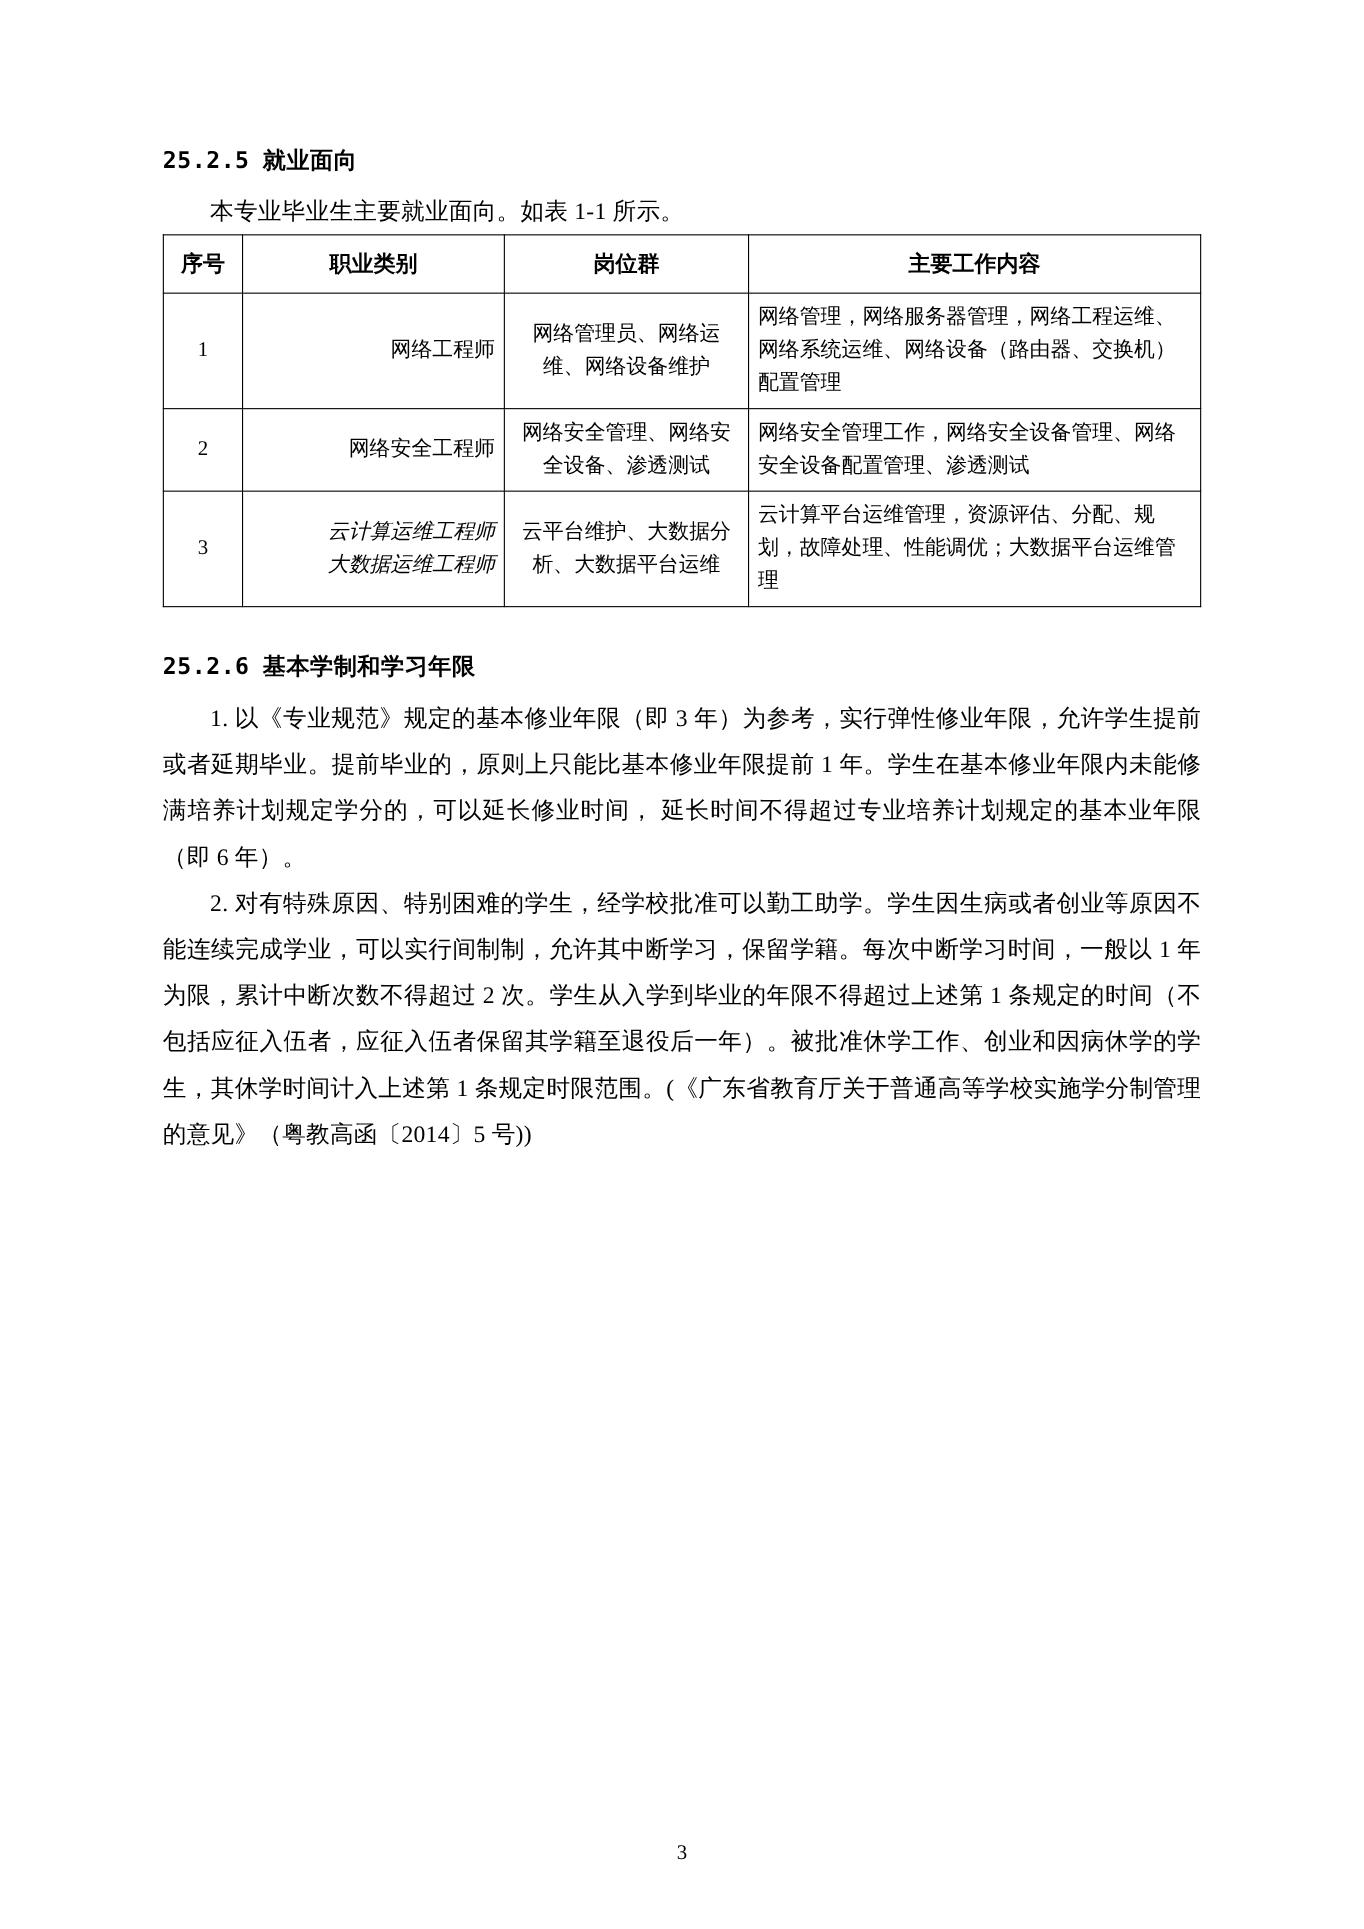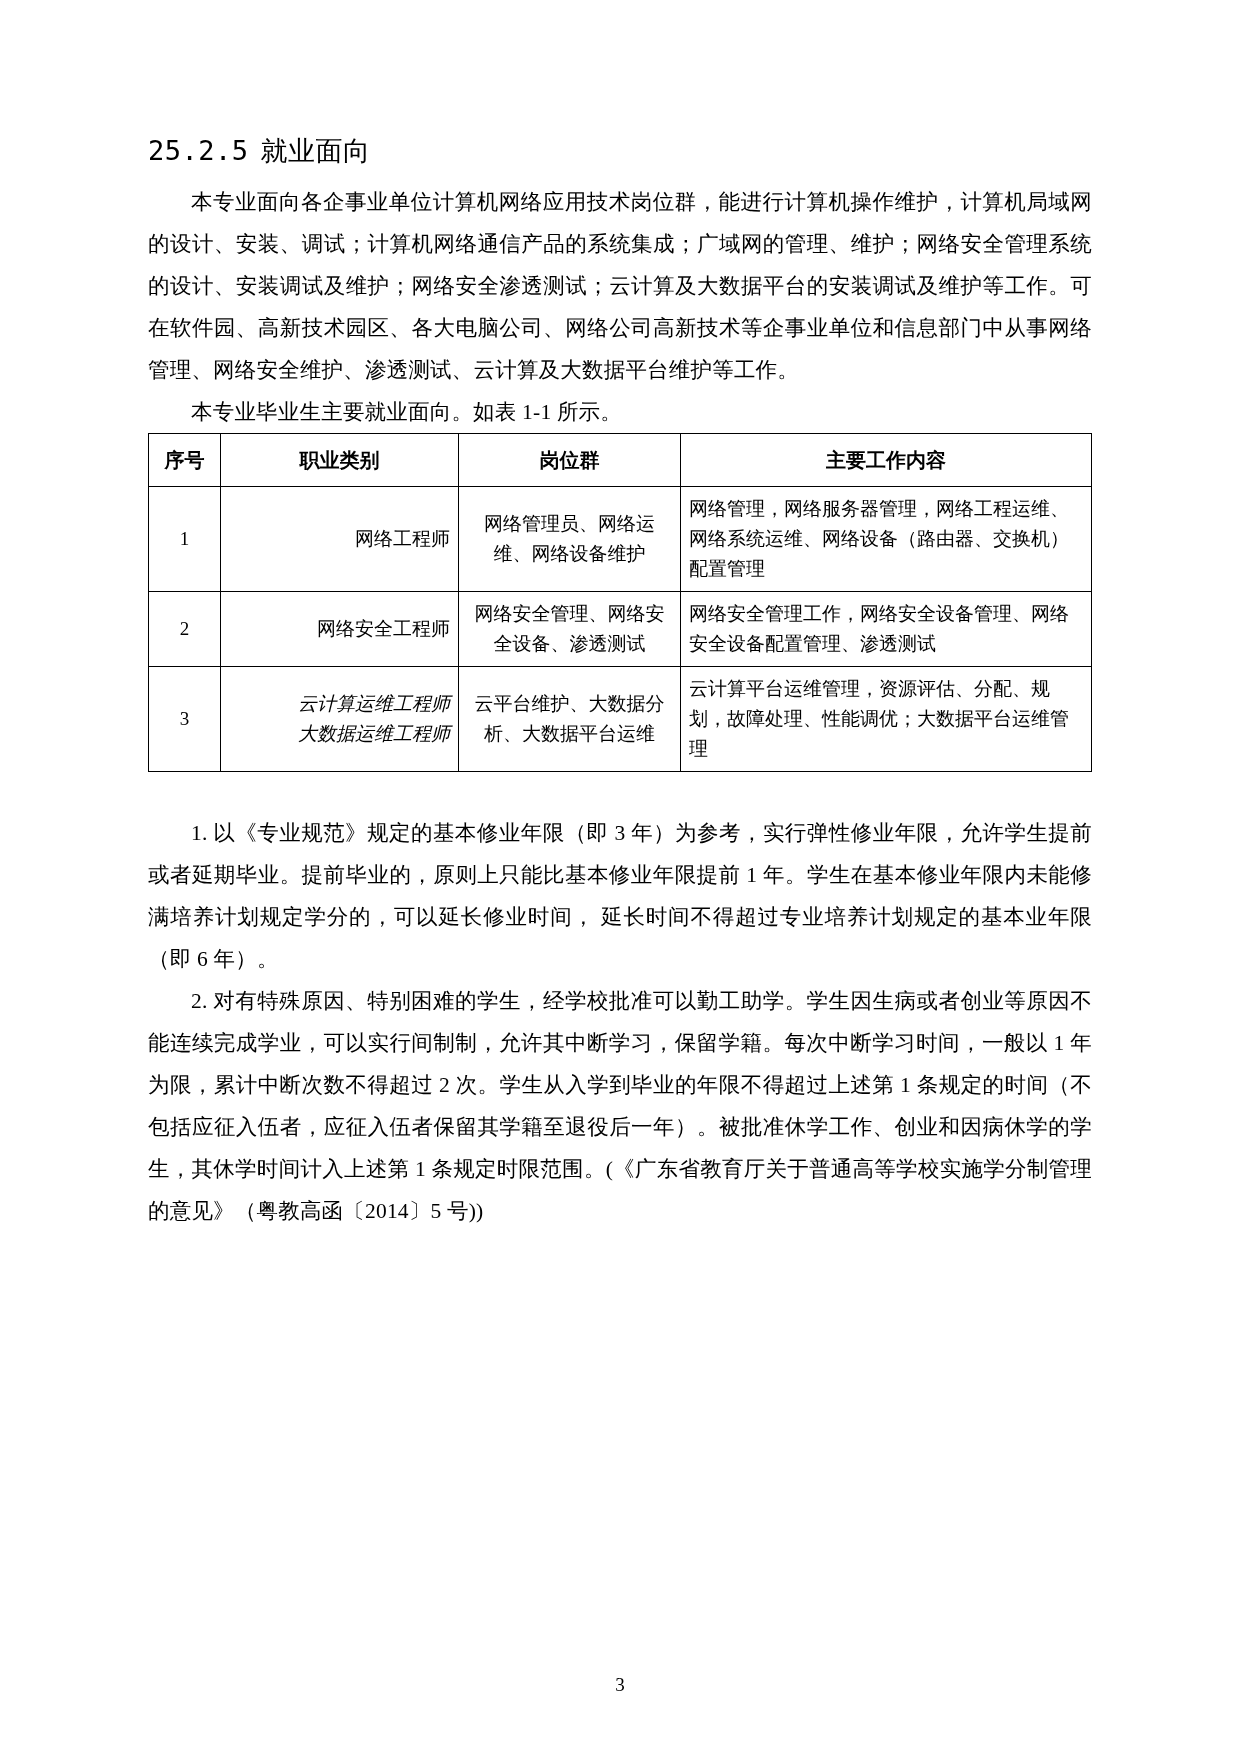--- a/index.html
+++ b/index.html
@@ -16,22 +16,22 @@
   }
   .page {
     position: relative;
     width: 1240px;
     height: 1754px;
     box-sizing: border-box;
     padding: 132px 148px 60px 148px;
   }
   h2.section-title {
     font-family: "DejaVu Sans Mono", monospace;
-    font-size: 27px;
-    font-weight: normal;
+    font-size: 21px;
+    font-weight: bold;
     margin: 0 0 10px 0;
     padding: 0;
     letter-spacing: 0.5px;
     line-height: 1.4;
   }
   h2.section-title .num {
     font-family: "DejaVu Sans Mono", monospace;
   }
   h2.section-title .label {
     font-family: "Liberation Serif", serif;
@@ -105,21 +105,20 @@
 </style>
 </head>
 <body>
 
 <div class="page">
 
   <h2 class="section-title">
     <span class="num">25.2.5</span><span class="label">就业面向</span>
   </h2>
 
-  <p class="body-text">本专业面向各企事业单位计算机网络应用技术岗位群，能进行计算机操作维护，计算机局域网的设计、安装、调试；计算机网络通信产品的系统集成；广域网的管理、维护；网络安全管理系统的设计、安装调试及维护；网络安全渗透测试；云计算及大数据平台的安装调试及维护等工作。可在软件园、高新技术园区、各大电脑公司、网络公司高新技术等企事业单位和信息部门中从事网络管理、网络安全维护、渗透测试、云计算及大数据平台维护等工作。</p>
 
   <p class="body-text">本专业毕业生主要就业面向。如表 1-1 所示。</p>
 
 
   <table class="jobs">
     <colgroup>
       <col class="col-idx">
       <col class="col-cat">
       <col class="col-group">
       <col class="col-work">
@@ -150,20 +149,23 @@
         <td class="c-cat two-line">云计算运维工程师
 大数据运维工程师</td>
         <td class="c-group">云平台维护、大数据分析、大数据平台运维</td>
         <td class="c-work">云计算平台运维管理，资源评估、分配、规划，故障处理、性能调优；大数据平台运维管理</td>
       </tr>
     </tbody>
   </table>
 
   <div class="spacer-lg"></div>
 
+  <h2 class="section-title">
+    <span class="num">25.2.6</span><span class="label">基本学制和学习年限</span>
+  </h2>
 
   <p class="body-text">1. 以《专业规范》规定的基本修业年限（即 3 年）为参考，实行弹性修业年限，允许学生提前或者延期毕业。提前毕业的，原则上只能比基本修业年限提前 1 年。学生在基本修业年限内未能修满培养计划规定学分的，可以延长修业时间， 延长时间不得超过专业培养计划规定的基本业年限（即 6 年）。</p>
 
   <p class="body-text">2. 对有特殊原因、特别困难的学生，经学校批准可以勤工助学。学生因生病或者创业等原因不能连续完成学业，可以实行间制制，允许其中断学习，保留学籍。每次中断学习时间，一般以 1 年为限，累计中断次数不得超过 2 次。学生从入学到毕业的年限不得超过上述第 1 条规定的时间（不包括应征入伍者，应征入伍者保留其学籍至退役后一年）。被批准休学工作、创业和因病休学的学生，其休学时间计入上述第 1 条规定时限范围。(《广东省教育厅关于普通高等学校实施学分制管理的意见》（粤教高函〔2014〕5 号))</p>
 
   <div class="page-number">3</div>
 
 </div>
 
 </body></html>

